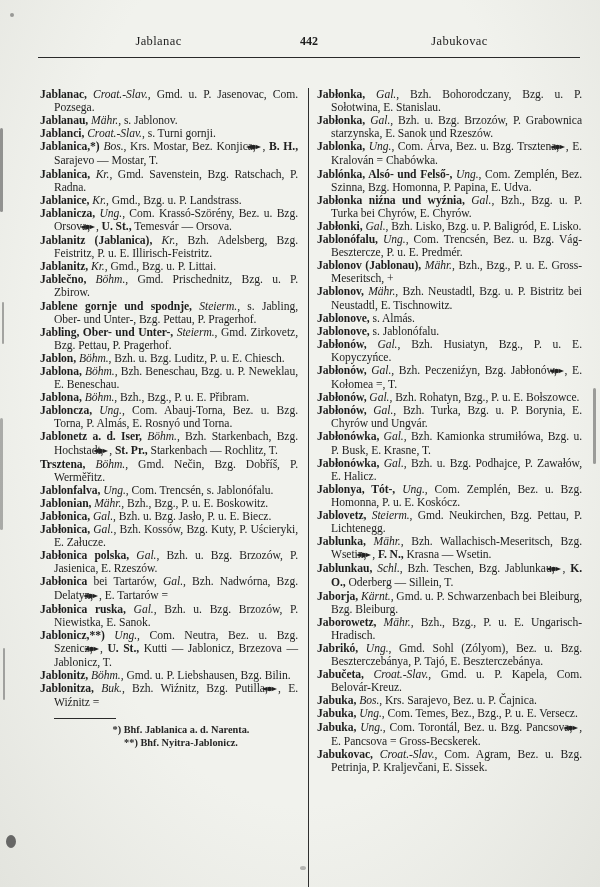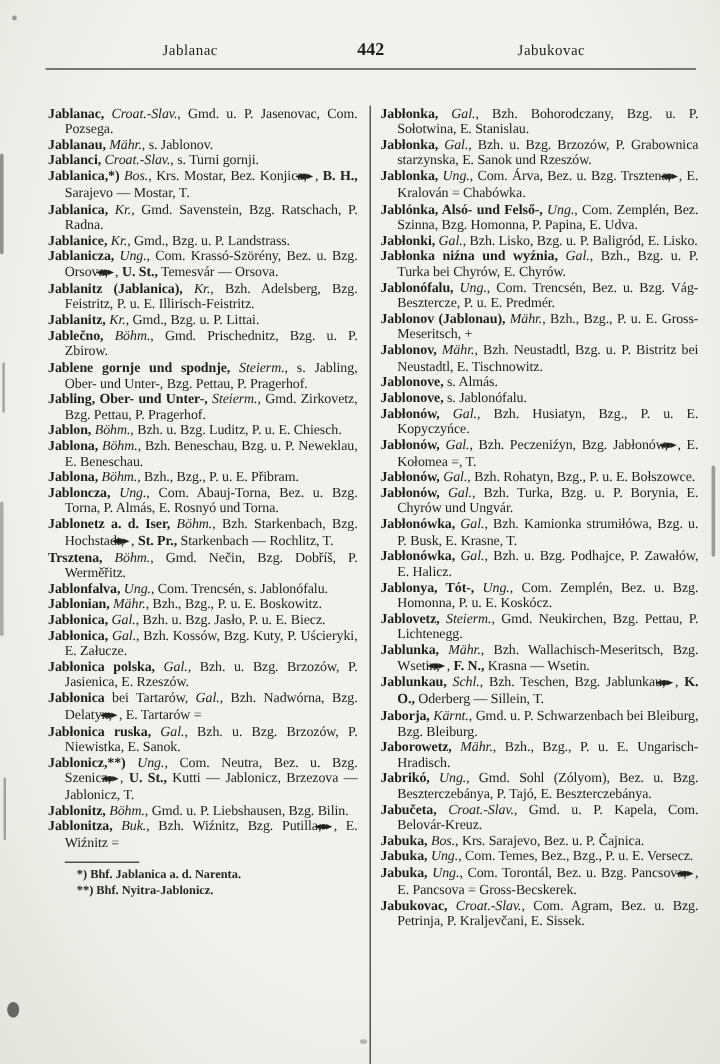--- a/index.html
+++ b/index.html
@@ -12,21 +12,21 @@
     position:relative;width:600px;height:887px;
     background:radial-gradient(ellipse at 50% 40%, #f1f2ed 60%, #e3e4de 100%);
     color:#1d1d1d;
   }
   
   .header{
     position:absolute;top:34px;left:38px;right:20px;height:20px;
     display:flex;align-items:baseline;font-size:12.5px;
   }
   .header .side{flex:1;text-align:center;letter-spacing:.4px;}
-  .header .pagenum{width:60px;text-align:center;font-weight:bold;font-size:15px;}
+  .header .pagenum{width:60px;text-align:center;font-weight:bold;font-size:12px;}
   .header-rule{
     position:absolute;top:57px;left:38px;width:542px;height:0;
     border-top:1.4px solid #2a2a2a;
   }
   
   .columns{
     position:absolute;top:66px;left:40px;width:542px;
     display:flex;
     margin-top:22px;
   }
@@ -38,21 +38,21 @@
     margin:0;padding-left:14px;text-indent:-14px;
     font-size:11.6px;line-height:13.1px;text-align:justify;
     letter-spacing:-0.05px;
   }
   .seg-b{font-weight:bold;}
   .seg-i{font-style:italic;}
   .rail-icon{display:inline-block;vertical-align:-1px;margin:0 1px;}
   
   .footnote-block{margin-top:9px;}
   .footnote-rule{width:62px;border-top:1.2px solid #2a2a2a;margin:0 0 5px 14px;}
-  .footnote{margin:0;padding-left:24px;font-size:10.3px;line-height:12.5px;font-weight:bold;color:#262626;}
+  .footnote{margin:0;padding-left:24px;font-size:10.3px;line-height:12.5px;font-weight:bold;color:#262626;text-align:center;}
   
   .art{position:absolute;background:#474747;}
   .a1{left:0;top:128px;width:3px;height:84px;opacity:.55;border-radius:2px;}
   .a2{left:2px;top:302px;width:2px;height:42px;opacity:.45;border-radius:2px;}
   .a3{left:0;top:418px;width:3px;height:112px;opacity:.4;border-radius:2px;}
   .a4{left:3px;top:648px;width:2px;height:52px;opacity:.45;border-radius:2px;}
   .a5{left:6px;top:835px;width:10px;height:13px;opacity:.8;border-radius:50%;}
   .a6{left:593px;top:388px;width:3px;height:76px;opacity:.5;border-radius:2px;}
   .a7{left:10px;top:13px;width:4px;height:4px;opacity:.5;border-radius:50%;}
   .a8{left:300px;top:866px;width:6px;height:4px;opacity:.35;border-radius:50%;}
@@ -137,22 +137,22 @@
     <div class="col col-right">
       <div>
           <p class="entry"><span class="seg-b">Jabłonka,</span><span class="seg-i"> Gal.</span><span class="seg-r">, Bzh. Bohorodczany, Bzg. u. P. Sołotwina, E. Stanislau.</span></p>
           <p class="entry"><span class="seg-b">Jabłonka,</span><span class="seg-i"> Gal.</span><span class="seg-r">, Bzh. u. Bzg. Brzozów, P. Grabownica starzynska, E. Sanok und Rzeszów.</span></p>
           <p class="entry"><span class="seg-b">Jablonka,</span><span class="seg-i"> Ung.</span><span class="seg-r">, Com. Árva, Bez. u. Bzg. Trsztena, </span><span class="rail-icon"><svg viewBox="0 0 22 10" width="15" height="8">
                 <circle cx="11" cy="5" r="3.4" fill="#222"></circle>
                 <path d="M0 5 L8 1.6 L8 8.4 Z" fill="#222"></path>
                 <path d="M22 5 L14 1.6 L14 8.4 Z" fill="#222"></path>
               </svg></span><span class="seg-r">, E. Kralován = Chabówka.</span></p>
           <p class="entry"><span class="seg-b">Jablónka, Alsó- und Felső-,</span><span class="seg-i"> Ung.</span><span class="seg-r">, Com. Zemplén, Bez. Szinna, Bzg. Homonna, P. Papina, E. Udva.</span></p>
+          <p class="entry"><span class="seg-b">Jabłonka niźna und wyźnia,</span><span class="seg-i"> Gal.</span><span class="seg-r">, Bzh., Bzg. u. P. Turka bei Chyrów, E. Chyrów.</span></p>
           <p class="entry"><span class="seg-b">Jabłonki,</span><span class="seg-i"> Gal.</span><span class="seg-r">, Bzh. Lisko, Bzg. u. P. Baligród, E. Lisko.</span></p>
-          <p class="entry"><span class="seg-b">Jabłonka niźna und wyźnia,</span><span class="seg-i"> Gal.</span><span class="seg-r">, Bzh., Bzg. u. P. Turka bei Chyrów, E. Chyrów.</span></p>
           <p class="entry"><span class="seg-b">Jablonófalu,</span><span class="seg-i"> Ung.</span><span class="seg-r">, Com. Trencsén, Bez. u. Bzg. Vág-Besztercze, P. u. E. Predmér.</span></p>
           <p class="entry"><span class="seg-b">Jablonov (Jablonau),</span><span class="seg-i"> Mähr.</span><span class="seg-r">, Bzh., Bzg., P. u. E. Gross-Meseritsch, +</span></p>
           <p class="entry"><span class="seg-b">Jablonov,</span><span class="seg-i"> Mähr.</span><span class="seg-r">, Bzh. Neustadtl, Bzg. u. P. Bistritz bei Neustadtl, E. Tischnowitz.</span></p>
           <p class="entry"><span class="seg-b">Jablonove,</span><span class="seg-r"> s. Almás.</span></p>
           <p class="entry"><span class="seg-b">Jablonove,</span><span class="seg-r"> s. Jablonófalu.</span></p>
           <p class="entry"><span class="seg-b">Jabłonów,</span><span class="seg-i"> Gal.</span><span class="seg-r">, Bzh. Husiatyn, Bzg., P. u. E. Kopyczyńce.</span></p>
           <p class="entry"><span class="seg-b">Jabłonów,</span><span class="seg-i"> Gal.</span><span class="seg-r">, Bzh. Peczeniźyn, Bzg. Jabłonów, </span><span class="rail-icon"><svg viewBox="0 0 22 10" width="15" height="8">
                 <circle cx="11" cy="5" r="3.4" fill="#222"></circle>
                 <path d="M0 5 L8 1.6 L8 8.4 Z" fill="#222"></path>
                 <path d="M22 5 L14 1.6 L14 8.4 Z" fill="#222"></path>

